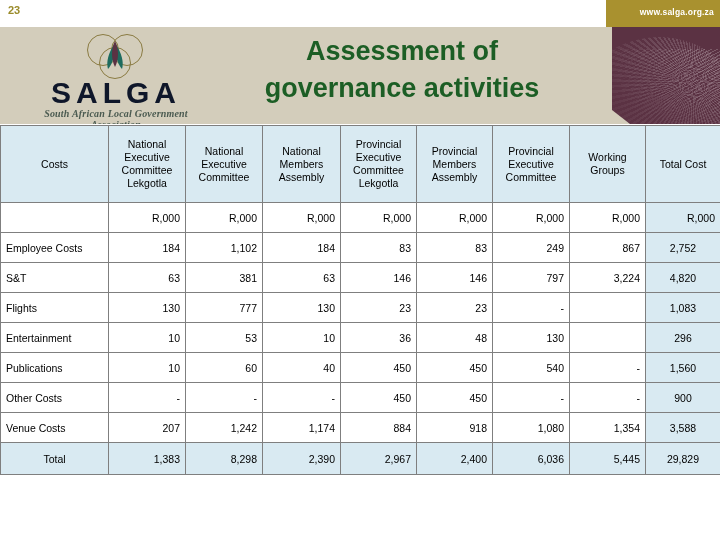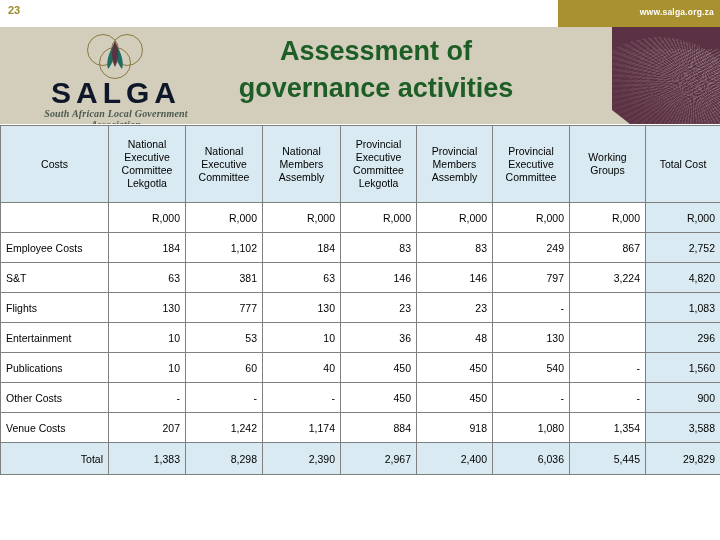--- a/index.html
+++ b/index.html
@@ -28,21 +28,20 @@
     font-size: 11px;
     font-weight: bold;
     color: #9a8b2a;
     line-height: 14px;
   }
   #url-band {
     position: absolute;
     right: 0; top: 0;
     width: 114px; height: 27px;
     background: #a9912f;
-    padding-left: 48px;
   }
   #url-text {
     position: absolute;
     right: 6px; top: 7px;
     font-size: 8.5px;
     font-weight: bold;
     color: #ffffff;
     letter-spacing: .2px;
     white-space: nowrap;
   }
@@ -125,21 +124,21 @@
     font-style: italic;
     font-size: 10px;
     font-weight: bold;
     color: #4a5a50;
     letter-spacing: .2px;
   }
 
   
   #slide-title {
     position: absolute;
-    left: 166px; top: 6px;
+    left: 192px; top: 6px;
     width: 420px;
     text-align: center;
     font-size: 27px;
     font-weight: bold;
     color: #1c5e25;
     line-height: 37px;
   }
   #slide-title .l2 { display: block; }
 
   
@@ -171,27 +170,27 @@
     text-align: right;
     height: 23px;
   }
   tr.units-row td.label-cell { background: #ffffff; }
   tr.units-row td.total-cell { background: #d9eaf2; }
   tr.data-row td {
     height: 23px;
   }
   td.label-cell { text-align: left; }
   td.num { text-align: right; }
-  td.total-cell { background: #d9eaf2; text-align: right; }
+  td.total-cell { background: #d9eaf2; text-align: center; }
   tr.total-row td {
     background: #d9eaf2;
     font-weight: bold;
     height: 25px;
   }
-  tr.total-row td.label-cell { text-align: right; }
+  tr.total-row td.label-cell { text-align: center; }
 </style>
 </head>
 <body>
 
 <div id="top-strip">
   <div id="page-number">23</div>
   <div id="url-band">
     <div id="url-text">www.salga.org.za</div>
   </div>
 </div>

